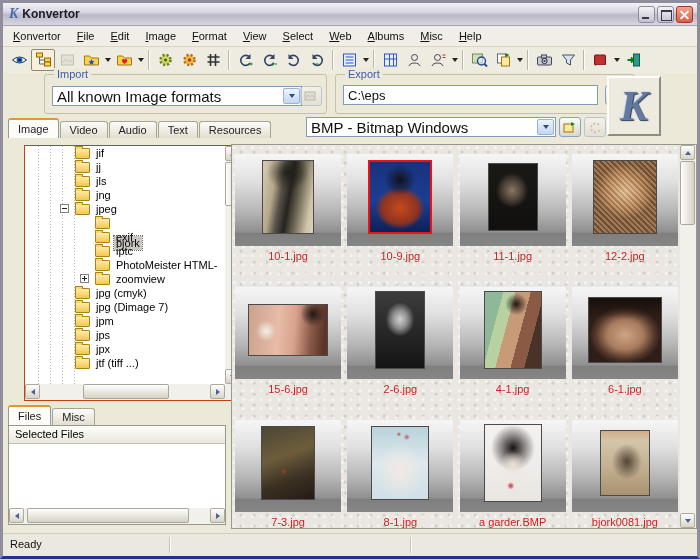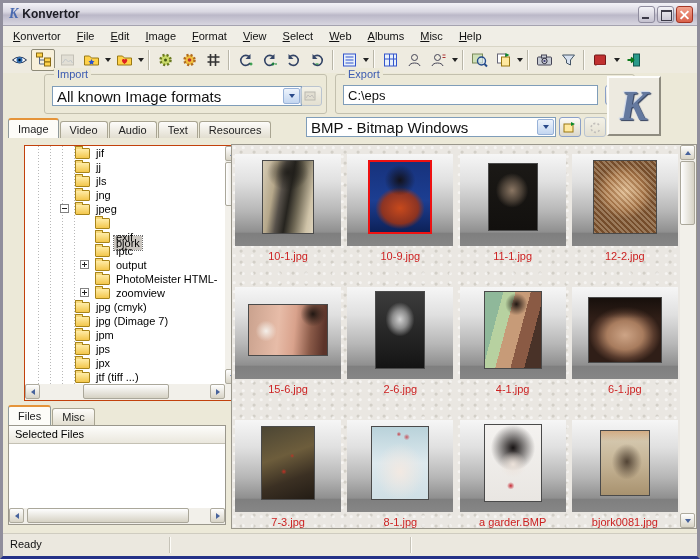--- a/index.html
+++ b/index.html
@@ -397,25 +397,20 @@
           </div>
         <div class="trow lvl1">
             <span class="folder"></span>
             <span class="tlabel">exif</span>
           </div>
         <div class="trow lvl1">
             <span class="folder"></span>
             <span class="tlabel">iptc</span>
           </div>
         <div class="trow lvl1">
-            <span class="exp plus"></span>
-            <span class="folder"></span>
-            <span class="tlabel">output</span>
-          </div>
-        <div class="trow lvl1">
             <span class="folder"></span>
             <span class="tlabel">PhotoMeister HTML-</span>
           </div>
         <div class="trow lvl1">
             <span class="exp plus"></span>
             <span class="folder"></span>
             <span class="tlabel">zoomview</span>
           </div>
         <div class="trow lvl0">
             <span class="folder"></span>

